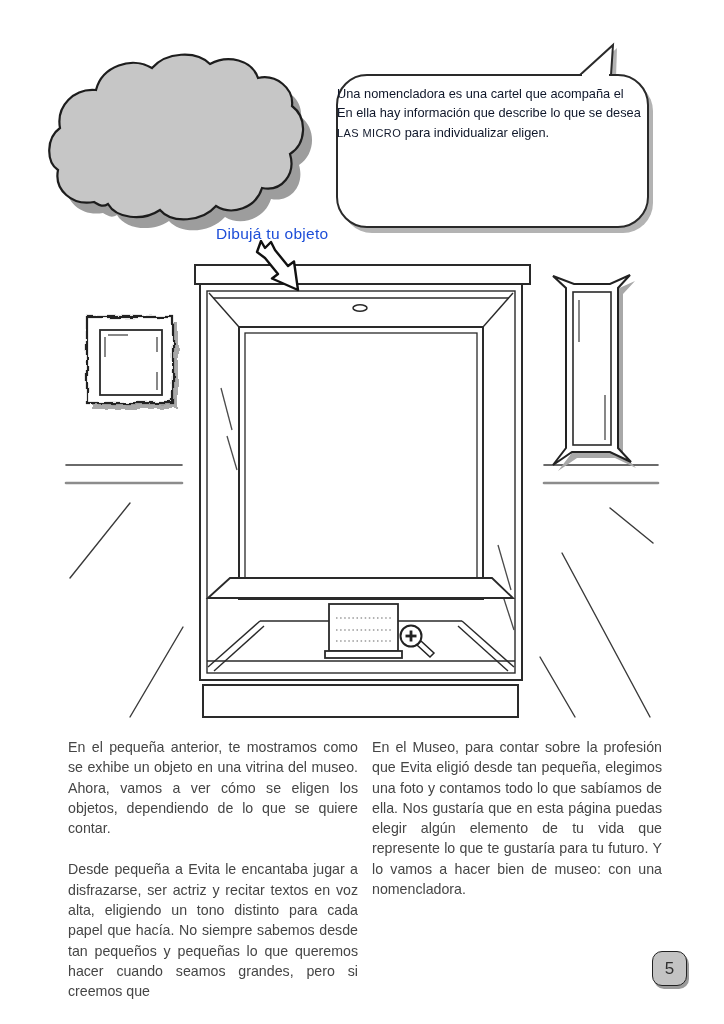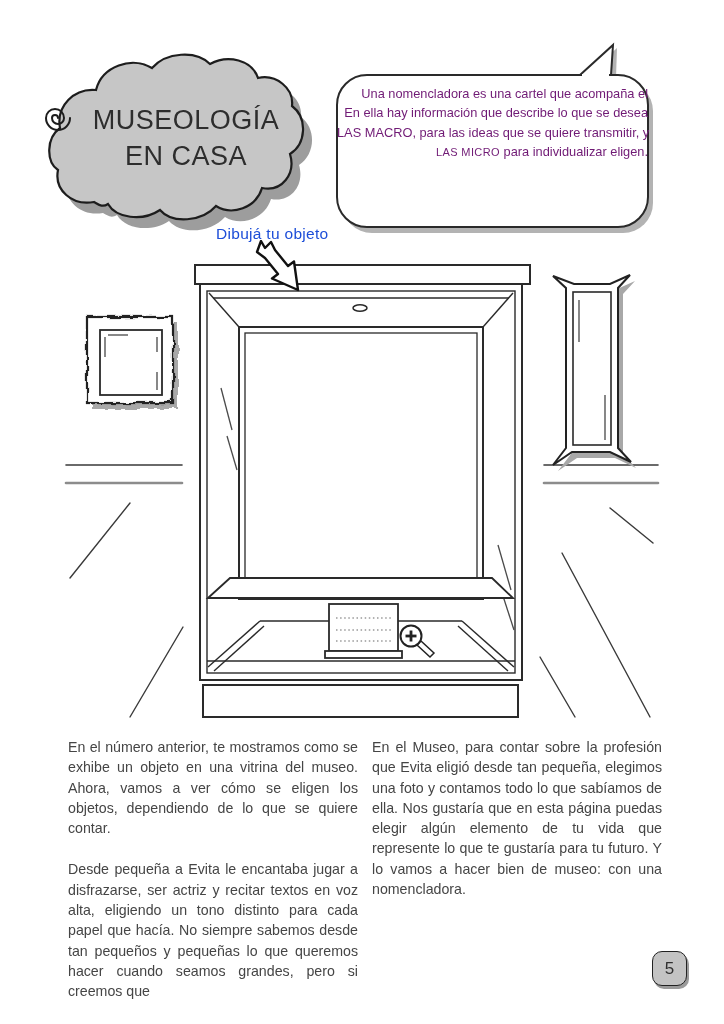--- a/index.html
+++ b/index.html
@@ -12,22 +12,22 @@
   #cloud-wrap svg{position:absolute;left:0;top:0;}
   #cloud-text{
     position:absolute;left:0;top:54px;width:284px;text-align:center;
     color:#2d2d2d;font-weight:300;line-height:1.25;letter-spacing:.5px;
   }
   #cloud-line1{font-size:27px;}
   #cloud-line2{font-size:27px;display:flex;align-items:center;justify-content:center;gap:6px;margin-top:2px;}
   
   #bubble-wrap{position:absolute;left:330px;top:38px;width:345px;height:200px;}
   #bubble-text{
-    position:absolute;left:7px;top:46px;width:311px;text-align:right;
-    font-size:12.8px;line-height:19.4px;color:#701a75;letter-spacing:0;
+    position:absolute;left:7px;top:46px;width:311px;text-align:left;
+    font-size:12.8px;line-height:19.4px;color:#0f172a;letter-spacing:0;
   }
   #bubble-text .bline{white-space:nowrap;}
   .micro-small{font-size:11px;letter-spacing:.4px;}
   
   #scene-caption{
     position:absolute;left:216px;top:225px;font-size:15.5px;color:#1d4ed8;
     letter-spacing:.3px;
   }
   
   #scene{position:absolute;left:0;top:240px;width:724px;height:500px;}
@@ -51,43 +51,33 @@
 
 <div id="page">
 
   <div id="cloud-wrap">
     <svg width="284" height="200" viewBox="0 0 284 200">
       <g transform="translate(9,11)">
         <path fill="#9d9d9d" stroke="none" d="M 50,152 C 28,156 10,140 14,120 C 2,112 2,88 16,78 C 12,56 30,38 52,40 C 58,16 88,6 108,18 C 122,2 152,0 166,14 C 184,4 208,10 214,28 C 232,24 250,38 248,56 C 264,68 262,94 246,104 C 252,124 238,142 218,138 C 212,158 188,166 172,156 C 158,172 128,174 116,160 C 98,172 72,168 64,154 C 58,158 54,154 50,152 Z"></path>
       </g>
       <path fill="#c6c6c6" stroke="#1d1d1d" stroke-width="2.2" d="M 50,152 C 28,156 10,140 14,120 C 2,112 2,88 16,78 C 12,56 30,38 52,40 C 58,16 88,6 108,18 C 122,2 152,0 166,14 C 184,4 208,10 214,28 C 232,24 250,38 248,56 C 264,68 262,94 246,104 C 252,124 238,142 218,138 C 212,158 188,166 172,156 C 158,172 128,174 116,160 C 98,172 72,168 64,154 C 58,158 54,154 50,152 Z"></path>
     </svg>
-    <div id="cloud-text">
-      <div id="cloud-line1">MUSEOLOGÍA</div>
-      <div id="cloud-line2">
-        <svg width="28" height="28" viewBox="0 0 28 28">
-          <path d="M26,14 A12,12 0 0 1 2,14 A9,9 0 0 1 20,14 A6,6 0 0 1 8,14 A3,3 0 0 1 14,14" fill="none" stroke="#1d1d1d" stroke-width="2" stroke-linecap="round"></path>
-        </svg>
-        <span>EN CASA</span>
-      </div>
-    </div>
   </div>
 
   <div id="bubble-wrap">
     <svg width="345" height="200" viewBox="0 0 345 200">
       <rect x="12" y="43" width="311" height="152" rx="30" fill="#b3b3b3"></rect>
       <polygon points="256,38 287,10 286,40" fill="#b3b3b3"></polygon>
       <rect x="7" y="37" width="311" height="152" rx="30" fill="#ffffff" stroke="#2a2a2a" stroke-width="2"></rect>
       <polygon points="250,37 283,7 281,37" fill="#ffffff" stroke="#2a2a2a" stroke-width="2"></polygon>
       <rect x="252" y="36" width="27" height="4" fill="#ffffff"></rect>
     </svg>
     <div id="bubble-text">
       <div class="bline">Una nomencladora es una cartel que acompaña el</div>
       <div class="bline">En ella hay información que describe lo que se desea</div>
-      <div class="bline">LAS MACRO, para las ideas que se quiere transmitir, y</div>
       <div class="bline"><span class="micro-small">LAS MICRO</span><span> para individualizar eligen.</span></div>
     </div>
   </div>
 
   <div id="scene-caption">Dibujá tu objeto</div>
 
   <svg id="scene" width="724" height="500" viewBox="0 0 724 500">
     <defs>
       <filter id="squiggle" x="-10%" y="-10%" width="120%" height="120%">
         <feTurbulence type="fractalNoise" baseFrequency="0.09" numOctaves="2" seed="3" result="n"></feTurbulence>
@@ -178,21 +168,21 @@
       </g>
 
       <rect x="203" y="445" width="315" height="32" fill="#ffffff" stroke-width="2"></rect>
     </g>
 
     <polygon points="275,10 271,2 265,8 261,1 257,12 265,18 278,34 272,38.5 298,50 294,21.5 288,26" fill="#ffffff" stroke="#111111" stroke-width="2.4" stroke-linejoin="round"></polygon>
   </svg>
 
   <div id="columns">
     <div class="col">
-      <p>En el número anterior, te mostramos como se exhibe un objeto en una vitrina del museo. Ahora, vamos a ver cómo se eligen los objetos, dependiendo de lo que se quiere contar.</p>
+      <p>En el pequeña anterior, te mostramos como se exhibe un objeto en una vitrina del museo. Ahora, vamos a ver cómo se eligen los objetos, dependiendo de lo que se quiere contar.</p>
       <p>Desde pequeña a Evita le encantaba jugar a disfrazarse, ser actriz y recitar textos en voz alta, eligiendo un tono distinto para cada papel que hacía. No siempre sabemos desde tan pequeños y pequeñas lo que queremos hacer cuando seamos grandes, pero si creemos que</p>
     </div>
     <div class="col">
       <p>En el Museo, para contar sobre la profesión que Evita eligió desde tan pequeña, elegimos una foto y contamos todo lo que sabíamos de ella. Nos gustaría que en esta página puedas elegir algún elemento de tu vida que represente lo que te gustaría para tu futuro. Y lo vamos a hacer bien de museo: con una nomencladora.</p>
     </div>
   </div>
 
   <div id="page-badge">
     <span>5</span>
   </div>

